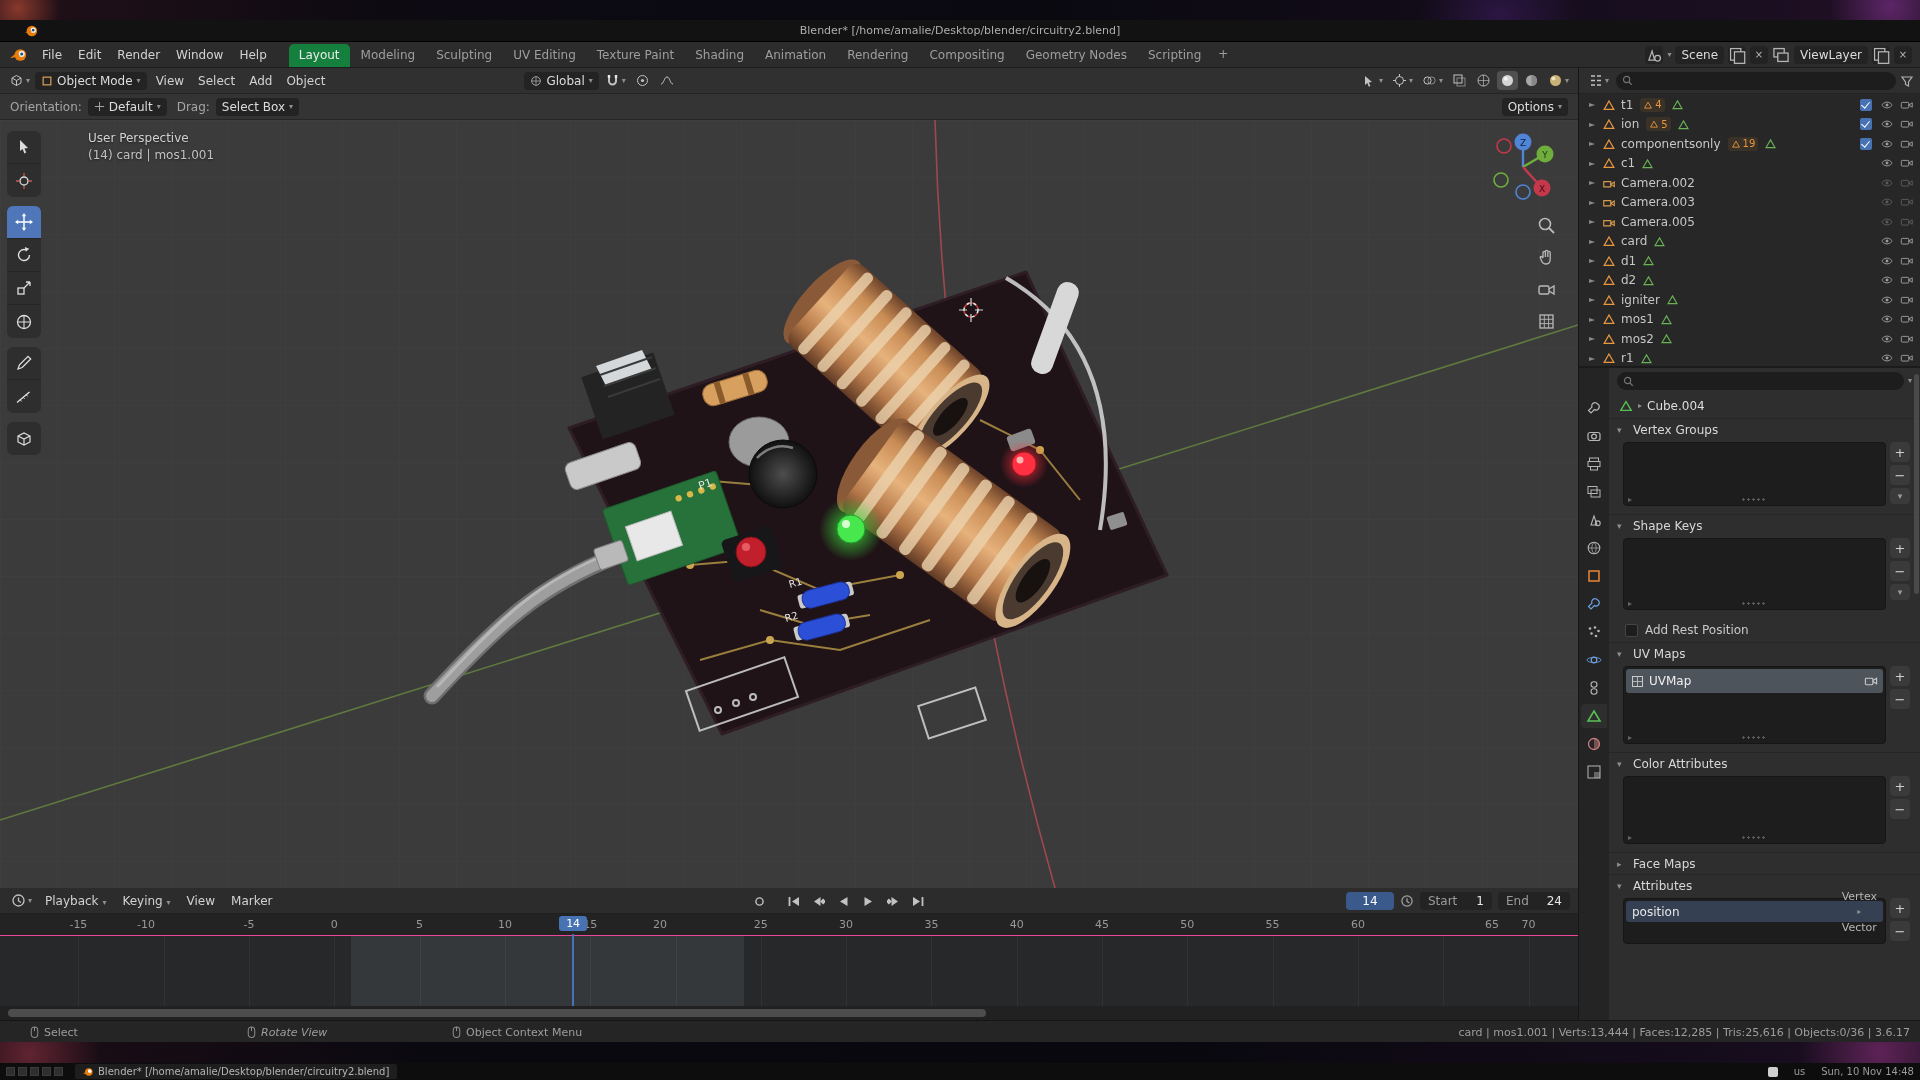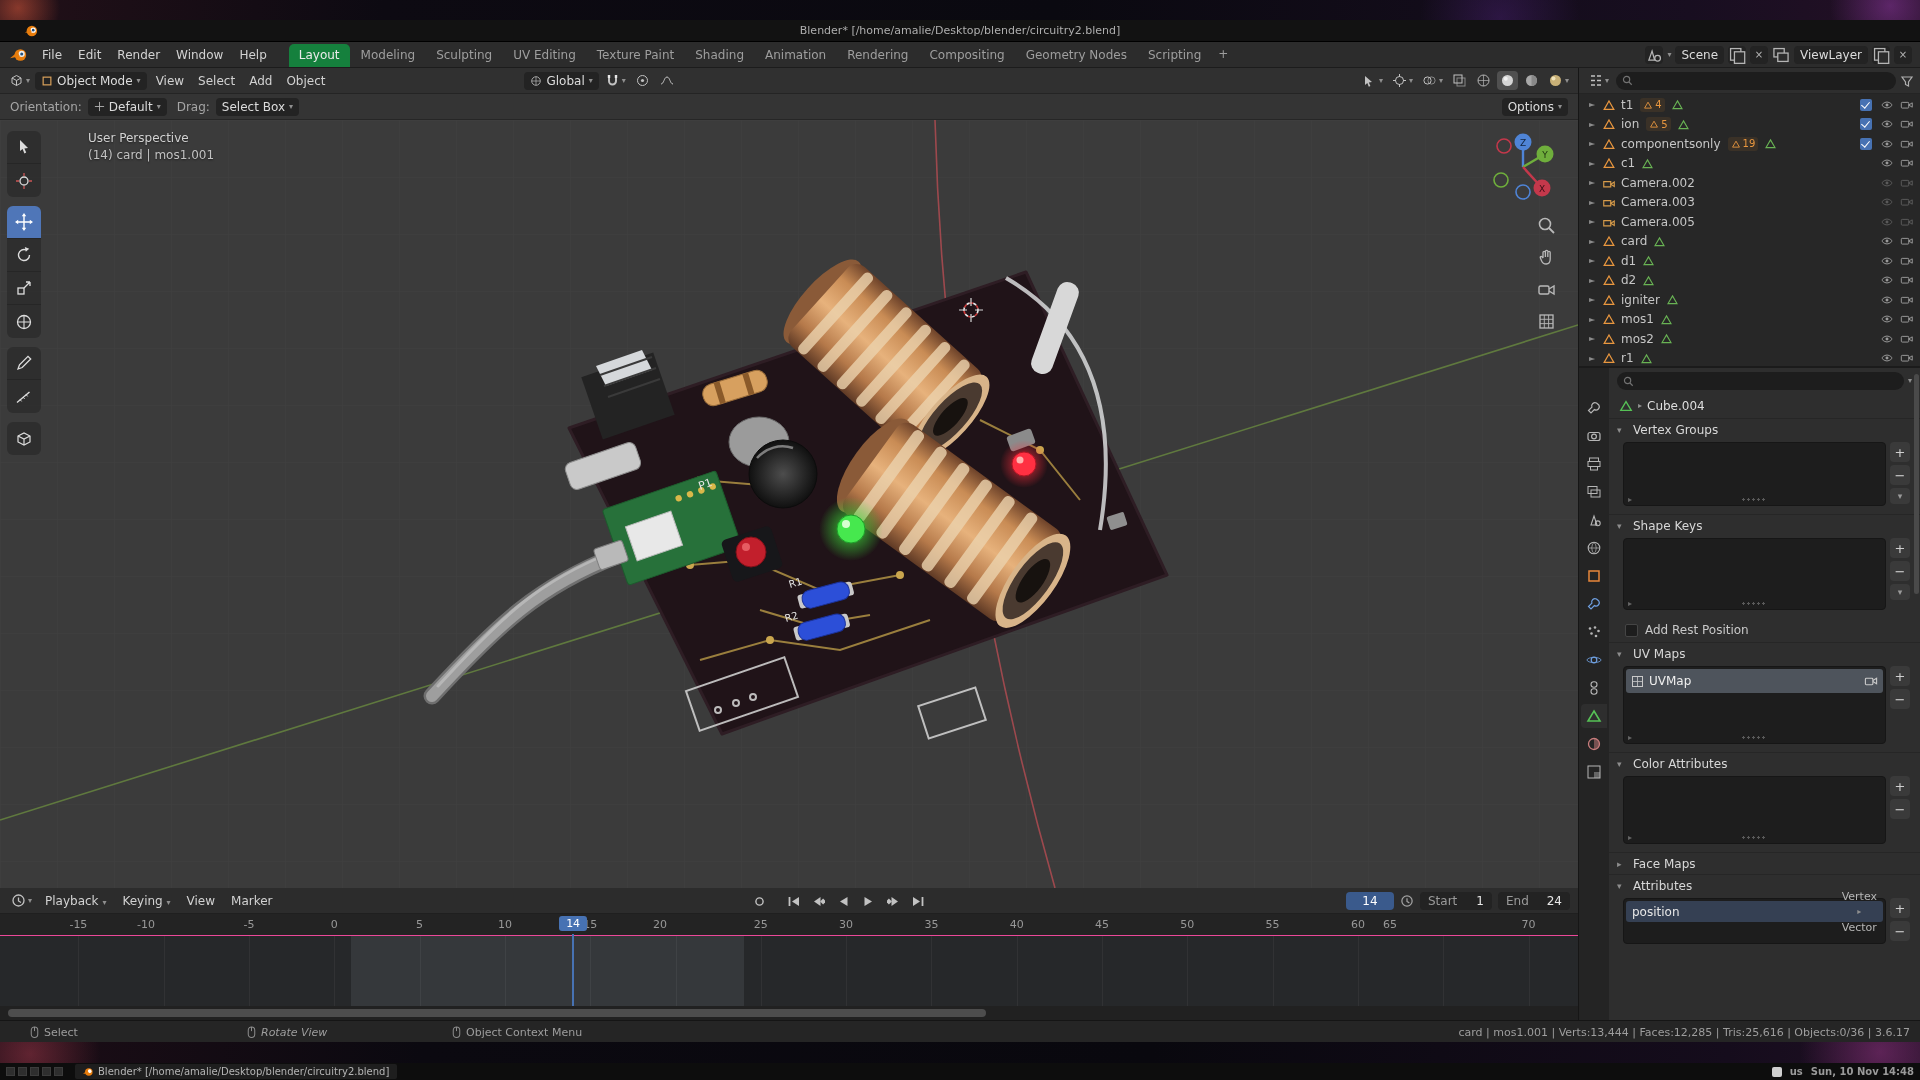--- a/index.html
+++ b/index.html
@@ -166,21 +166,21 @@
   .hint svg { width:9px; height:13px; }
   .stats { position:absolute; right:10px; top:0; height:22px; display:flex; align-items:center; color:#9d9d9d; }
 
   
   .taskbar { height:17px; background:#0d0d0d; display:flex; align-items:center; padding:0 6px; gap:4px;
              font-size:10px; color:#9a9a9a; }
   .pager { display:flex; gap:3px; margin-right:8px; }
   .pager div { width:9px; height:9px; background:#2e2e2e; border:1px solid #3c3c3c; }
   .tb-win { display:flex; align-items:center; gap:5px; background:#1e1e1e; height:15px; padding:0 8px;
             border-radius:2px; color:#b5b5b5; max-width:420px; white-space:nowrap; overflow:hidden; }
-  .tb-right { margin-left:auto; display:flex; align-items:center; gap:8px;font-weight:bold; }
+  .tb-right { margin-left:auto; display:flex; align-items:center; gap:16px; }
   .tray-ic { width:10px; height:10px; background:#cfcfcf; border-radius:2px; }
   svg { display:block; }
 </style>
 </head>
 <body>
 
 <div class="screen">
 
   <div class="desktop-top"></div>
 
@@ -749,21 +749,21 @@
               <span class="tick" style="left: 590.2px;">15</span>
               <span class="tick" style="left: 644px; margin-left: 16px;">20</span>
               <span class="tick" style="left: 760.8px;">25</span>
               <span class="tick" style="left: 846.1px;">30</span>
               <span class="tick" style="left: 931.4px;">35</span>
               <span class="tick" style="left: 1016.7px;">40</span>
               <span class="tick" style="left: 1102px;">45</span>
               <span class="tick" style="left: 1187.3px;">50</span>
               <span class="tick" style="left: 1272.6px;">55</span>
               <span class="tick" style="left: 1357.9px;">60</span>
-              <span class="tick" style="left: 1390px;">65</span>
+              <span class="tick" style="left: 1492px;">65</span>
               <span class="tick" style="left: 1528.5px;">70</span>
             </div>
           <div class="tl-tracks" id="tl-tracks">
               <div class="range-band" style="left: 351.36px; width: 392.38px;"></div>
               <div class="gridline" style="left: 78.4px;"></div>
               <div class="gridline" style="left: 163.7px;"></div>
               <div class="gridline" style="left: 249px;"></div>
               <div class="gridline" style="left: 334.3px;"></div>
               <div class="gridline" style="left: 419.6px;"></div>
               <div class="gridline" style="left: 504.9px;"></div>

